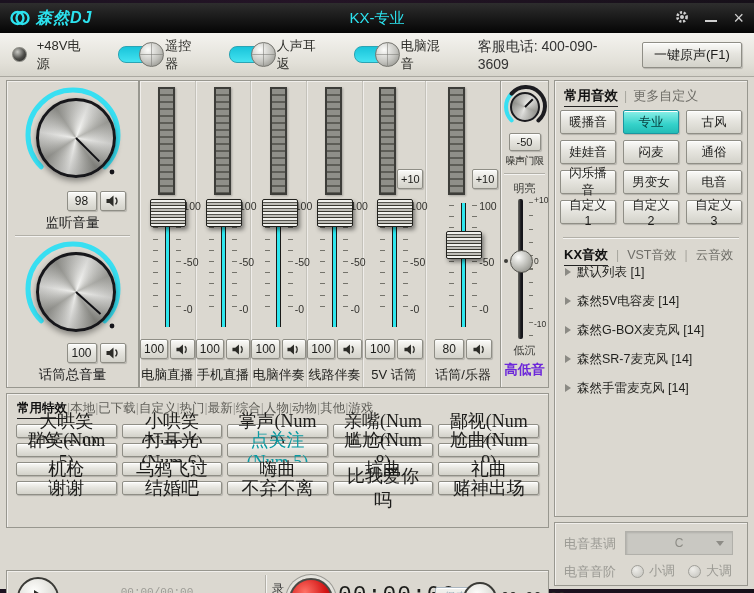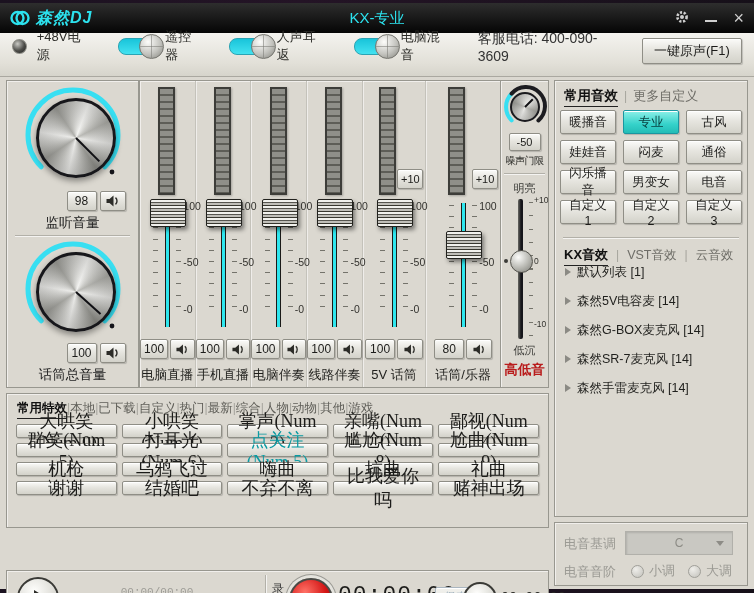--- a/index.html
+++ b/index.html
@@ -9,21 +9,21 @@
   
   .titlebar{position:absolute;top:0;left:0;right:0;height:30px;background:linear-gradient(#2e2e2e,#151515 60%,#050505);
             display:flex;align-items:center;padding:0 10px;box-sizing:border-box;}
   .brand{display:flex;align-items:center;gap:6px;color:#2ce2ee;font-weight:bold;font-style:italic;font-size:16px;letter-spacing:1px;}
   .apptitle{position:absolute;left:0;right:0;text-align:center;color:#2ce2ee;font-size:15px;pointer-events:none;}
   .wbtns{margin-left:auto;display:flex;align-items:center;gap:16px;z-index:2;}
   .wbtn{color:#cfcfcf;font-size:15px;line-height:1;cursor:pointer;}
   .minbar{display:inline-block;width:12px;height:2px;background:#cfcfcf;margin-bottom:2px;}
   
   .toolbar{position:absolute;top:30px;left:0;right:0;height:44px;background:linear-gradient(#f4f3ef,#e2e0d8 70%,#d6d4cb);
-           border-bottom:1px solid #aaa8a0;display:flex;align-items:flex-end;padding:12px 12px;box-sizing:border-box;}
+           border-bottom:1px solid #aaa8a0;display:flex;align-items:center;padding:12px 12px;box-sizing:border-box;}
   .tgroup{display:flex;align-items:center;gap:10px;margin-right:26px;}
   .lamp{width:13px;height:13px;border-radius:50%;background:radial-gradient(circle at 35% 30%,#c9c9c4,#4c4c48 55%,#202020);
         border:1px solid #8d8d86;}
   .tglabel{font-size:13px;color:#2c2c28;}
   .toggle{position:relative;width:36px;height:15px;border-radius:8px;background:linear-gradient(#19c4da,#43e2f0);
           border:1px solid #2aa4b4;cursor:pointer;}
   .tknob{position:absolute;right:-10px;top:-5px;width:23px;height:23px;border-radius:50%;border:1px solid #75756f;
          background:linear-gradient(rgba(0,0,0,0) 46%,rgba(120,120,115,.55) 46% 54%,rgba(0,0,0,0) 54%),
                     linear-gradient(90deg,rgba(0,0,0,0) 46%,rgba(120,120,115,.55) 46% 54%,rgba(0,0,0,0) 54%),
                     radial-gradient(circle at 35% 30%,#fdfdfb,#c4c4bf 55%,#84847e);}
@@ -79,21 +79,21 @@
   .tonetop{position:absolute;top:100px;left:0;right:0;text-align:center;font-size:11px;color:#3a3a36;}
   .ttrack{position:absolute;left:17px;top:118px;width:5px;height:140px;border-radius:2px;
           background:linear-gradient(90deg,#6a6a64,#15151a 60%);}
   .tticks{position:absolute;left:28px;top:121px;width:4px;height:134px;
           background:repeating-linear-gradient(to bottom,#74736b 0 1px,rgba(0,0,0,0) 1px 13.3px);}
   .tscale{position:absolute;left:33px;font-size:8.5px;color:#33322e;}
   .tknob2{position:absolute;left:9px;top:169px;width:21px;height:21px;border-radius:50%;border:1px solid #55544e;
           background:radial-gradient(circle at 35% 30%,#fcfcfa,#b7b7b1 55%,#7b7b75);cursor:pointer;}
   .tdot{position:absolute;left:3px;top:178px;width:4px;height:4px;border-radius:50%;background:#3c3c38;}
   .tonebottom{position:absolute;top:262px;left:0;right:0;text-align:center;font-size:11px;color:#3a3a36;}
-  .tonename{position:absolute;top:280px;left:0;right:0;text-align:center;font-size:13.5px;font-weight:bold;color:#b91c1c;}
+  .tonename{position:absolute;top:280px;left:0;right:0;text-align:center;font-size:13.5px;font-weight:bold;color:#6d28d9;}
   
   .fxtabs{position:absolute;top:6px;left:9px;display:flex;align-items:baseline;gap:6px;}
   .tab-active{font-size:13.5px;font-weight:bold;color:#111;border-bottom:1px solid #222;padding-bottom:1px;cursor:pointer;}
   .tab-dim{font-size:13px;color:#6e6d67;cursor:pointer;}
   .tabsep{color:#a5a49c;font-size:12px;}
   .vfxgrid{position:absolute;top:29px;left:5px;right:5px;display:grid;grid-template-columns:repeat(3,1fr);gap:6px 7px;}
   .vfxgrid .btn3d{height:24px;font-size:12.5px;}
   .fxdivider{position:absolute;top:156px;left:8px;right:8px;}
   .kxtabs{position:absolute;top:165px;left:9px;display:flex;align-items:baseline;gap:8px;}
   .kxtabs .tab-active{font-size:13px;}

